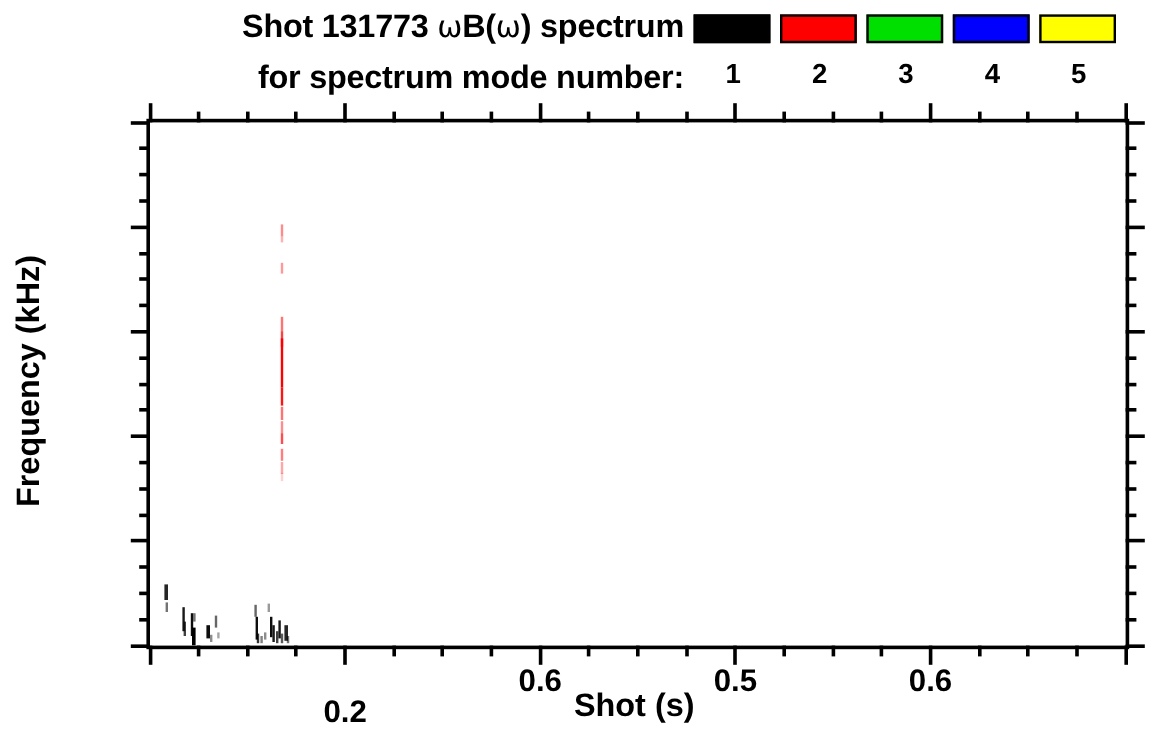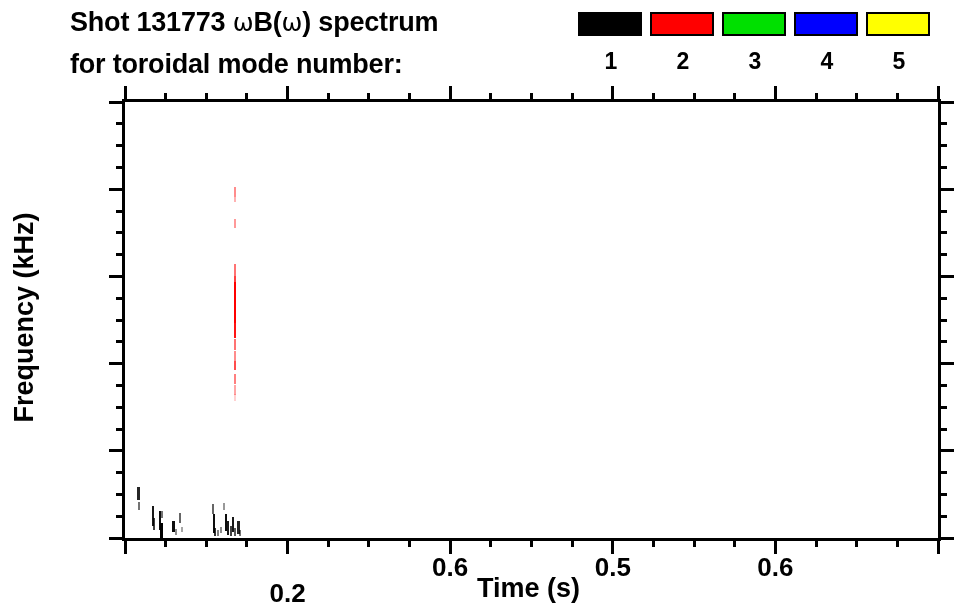--- a/index.html
+++ b/index.html
@@ -22,21 +22,21 @@
     width: 963px;
     height: 95px;
   }
   .title-line {
     position: absolute;
     font-weight: bold;
     color: #000000;
     font-size: 27px;
     letter-spacing: -0.2px;
     white-space: nowrap;
-    text-align: left;
+    text-align: right;
   }
   #title-line-1 {
     left: 70px;
     top: 7px;
     width: 500px;
   }
   #title-line-2 {
     left: 70px;
     top: 49px;
     width: 500px;
@@ -153,21 +153,21 @@
     color: #000000;
   }
 </style>
 </head>
 <body>
 
 <div id="header">
   <div class="title-line" id="title-line-1">
     <span>Shot 131773 </span><span class="omega">ω</span><span>B(</span><span class="omega">ω</span><span>) spectrum</span>
   </div>
-  <div class="title-line" id="title-line-2">for toroidal mode number:</div>
+  <div class="title-line" id="title-line-2">for spectrum mode number:</div>
 
   <div id="legend">
 
   <div class="legend-item" style="left: 0px;">
         <div class="legend-swatch" style="background: rgb(0, 0, 0);"></div>
         <div class="legend-label">1</div>
       </div>
       <div class="legend-item" style="left: 72px;">
         <div class="legend-swatch" style="background: rgb(255, 0, 0);"></div>
         <div class="legend-label">2</div>
@@ -319,14 +319,14 @@
       <div class="tick xtick-minor" style="left: 689.55px;"></div>
       <div class="tick xtick-top-minor" style="left: 689.55px;"></div>
       <div class="tick xtick-minor" style="left: 730.2px;"></div>
       <div class="tick xtick-top-minor" style="left: 730.2px;"></div>
       <div class="tick xtick-minor" style="left: 770.85px;"></div>
       <div class="tick xtick-top-minor" style="left: 770.85px;"></div>
     </div>
 </div>
 
 <div id="xaxis-title">
-  <span>Time (s)</span>
+  <span>Shot (s)</span>
 </div>
 
 </body></html>

